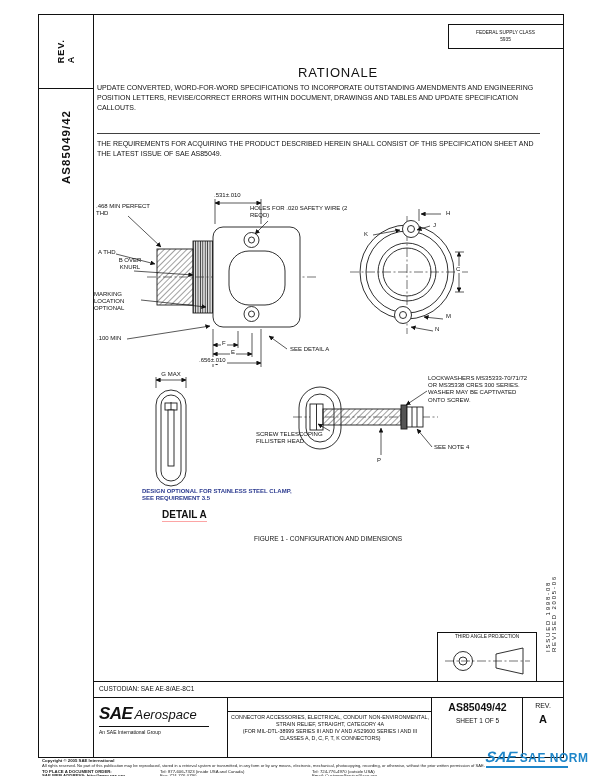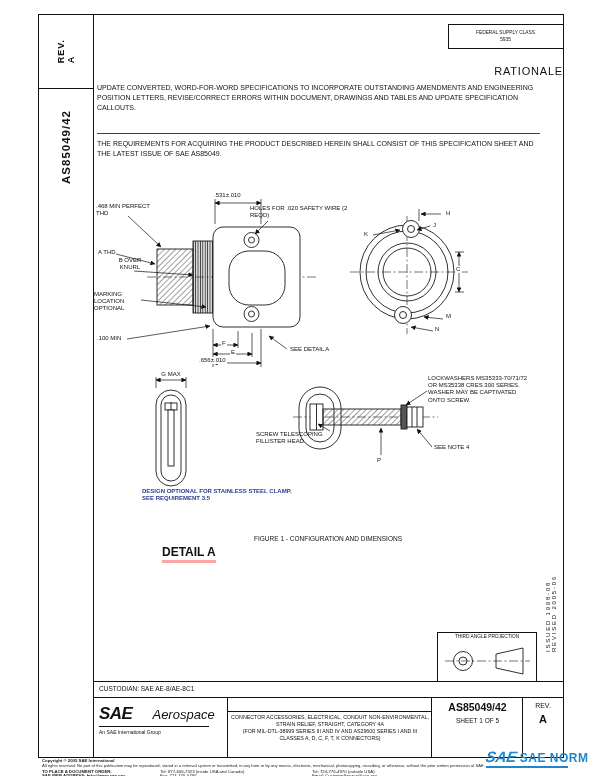--- a/index.html
+++ b/index.html
@@ -9,46 +9,46 @@
   svg .cl{stroke-dasharray:9 2.5 2 2.5;stroke-width:.6;}
   .lbl{position:absolute;z-index:2;font-size:6px;line-height:1.2;color:#111;white-space:nowrap;}
   .wrap{white-space:normal;}
   .ctr{text-align:center;}
   .bg{background:#fff;padding:0 1px;}
   .bold{font-weight:700;}
   .blue{color:#2b3a8f;font-weight:700;}
   .vwrap{position:absolute;z-index:2;display:flex;align-items:center;justify-content:center;}
   .vert{writing-mode:vertical-rl;transform:rotate(180deg);}
   .vert span{display:block;}
-  .rat-head{position:absolute;z-index:2;left:93px;top:65px;width:470px;text-align:right;
-            font-size:11px;letter-spacing:.8px;}
+  .rat-head{position:absolute;z-index:2;left:103px;top:65px;width:470px;text-align:center;
+            font-size:13px;letter-spacing:.8px;}
   .rat-p{position:absolute;z-index:2;left:97px;width:452px;font-size:7px;line-height:1.45;}
   .fsc{position:absolute;z-index:2;left:448px;top:24px;width:115px;height:24px;display:flex;
        flex-direction:column;align-items:center;justify-content:center;font-size:4.8px;line-height:1.5;}
   .proj-label{position:absolute;z-index:2;left:438px;top:634px;width:98px;text-align:center;font-size:4.8px;}
   .custodian{position:absolute;z-index:2;left:99px;top:685px;font-size:6.5px;}
   .tb{position:absolute;z-index:2;}
   .std-type{left:228px;top:699px;width:204px;text-align:center;font-weight:700;font-size:10px;}
   .desc{left:229px;top:714px;width:202px;text-align:center;font-size:5.3px;line-height:1.32;}
   .docnum{left:432px;top:701px;width:91px;text-align:center;font-weight:700;font-size:10.5px;}
   .sheet{left:432px;top:717px;width:91px;text-align:center;font-size:6.5px;}
   .revlbl{left:523px;top:702px;width:40px;text-align:center;font-size:7px;}
   .revval{left:523px;top:713px;width:40px;text-align:center;font-weight:700;font-size:11px;}
   .logo{left:99px;top:704px;width:126px;}
   .sae-big{font-weight:700;font-style:italic;font-size:17px;letter-spacing:-.5px;}
-  .sae-aero{font-style:italic;font-size:13px;margin-left:20px;}
+  .sae-aero{font-style:italic;font-size:13px;margin-left:2px;}
   .sae-tag{font-size:5px;margin-top:2px;border-top:.7px solid #111;padding-top:1.5px;width:110px;}
   .legal{position:absolute;z-index:2;font-size:4.3px;color:#222;line-height:1.25;}
   .wm{position:absolute;z-index:5;left:486px;top:748px;color:#1f86c9;}
   .wm-row{display:flex;align-items:baseline;gap:3px;}
   .wm-mark{font-weight:900;font-style:italic;font-size:15px;transform:skewX(-10deg);display:inline-block;}
   .wm-text{font-weight:800;font-size:12px;letter-spacing:.5px;}
   .wm-bar{height:1.6px;background:#1f86c9;margin-top:1px;width:82px;}
-  .detail-a{position:absolute;z-index:2;left:162px;top:509px;font-size:12px;font-weight:700;
-            border-bottom:3px solid #fca5a5;padding-bottom:1px;margin-top:36px;}
+  .detail-a{position:absolute;z-index:2;left:162px;top:509px;font-size:10px;font-weight:700;
+            border-bottom:1px solid #fca5a5;padding-bottom:1px;}
   .fig-cap{position:absolute;z-index:2;left:93px;top:535px;width:470px;text-align:center;font-size:6.5px;}
 </style>
 </head>
 <body>
 
 <div class="page">
 
   <svg class="art" viewBox="0 0 600 776">
     <defs>
       <pattern id="hatch" patternUnits="userSpaceOnUse" width="4" height="4" patternTransform="rotate(45)">

